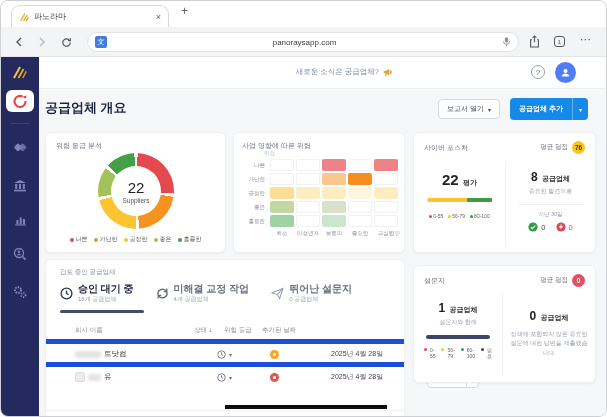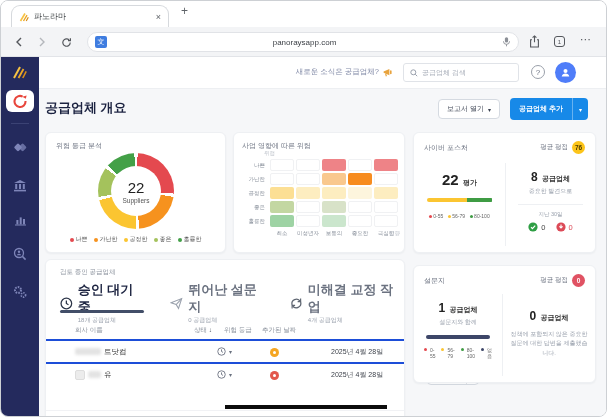--- a/index.html
+++ b/index.html
@@ -101,29 +101,29 @@
   .hr { border-top:1px solid #eef0f3; margin:8px 12px 0; }
   .period { font-size:5.5px; color:#9aa1ad; margin-top:6px; }
   .delta-row { margin-top:4px; display:flex; justify-content:center; align-items:center; gap:10px; font-size:7.5px; }
   .delta { display:flex; align-items:center; gap:3px; }
 
   
   #p4 { left:6px; top:170px; width:360px; height:175px; }
   .rv-title { position:absolute; left:14px; top:8px; font-size:6.5px; color:#8a919c; }
   .tabs { position:absolute; left:14px; top:22px; display:flex; gap:22px; }
   .rtab { display:flex; gap:5px; align-items:center; }
-  .rtab .lab { font-size:13px; font-weight:bold; color:#6b7280; line-height:1.3; }
+  .rtab .lab { font-size:10px; font-weight:bold; color:#6b7280; line-height:1.3; }
   .rtab .cnt { font-size:6px; color:#9aa1ad; }
   .rtab.active .lab { color:#1c2340; }
   .tab-underline { position:absolute; left:14px; top:50px; width:84px; height:3px; background:#424e68; border-radius:2px; }
   .tgrid { display:grid; grid-template-columns:134px 30px 38px 73px 52px; align-items:center; padding-left:14px; }
   .thead { position:absolute; left:0; right:0; top:62px; height:16px; font-size:6.5px; color:#8a919c; }
   .thead .h-name { padding-left:15px; }
   .tbody { position:absolute; left:0; right:0; top:79px; }
-  .trow { height:23px; border-top:2px solid #1d4ed8;gap:23px; }
+  .trow { height:23px; border-top:5px solid #1d4ed8;gap:23px; }
   .td.name { display:flex; align-items:center; gap:3px; padding-left:15px; font-size:7.5px; color:#333; }
   .blurblock { display:inline-block; width:26px; height:7px; background:#e3e3e3; border-radius:2px; filter:blur(1.5px); }
   .blurblock.s { width:13px; }
   .mini-logo { display:inline-block; width:10px; height:10px; border-radius:2px; background:#ececec; border:1px solid #ddd; }
   .td.status { display:flex; align-items:center; gap:3px; color:#6b7280; font-size:6px; }
   .riskdot { position:relative; width:9px; height:9px; border-radius:50%; display:inline-block; }
   .riskdot::after { content:""; position:absolute; left:3px; top:3px; width:3px; height:3px; border-radius:50%; background:#fff; }
   .td.date { font-size:7px; color:#3a3f48; }
   .approve-btn { display:inline-flex; align-items:center; height:16px; border:1px solid #d5dae1; border-radius:4px; background:#fff; }
   .approve-btn b { font-size:6.5px; color:#2f3644; padding:0 6px; }
@@ -255,27 +255,20 @@
 
   <div class="appbar">
     <span class="whatsnew">
         <span>새로운 소식은 공급업체?</span>
         <svg width="10" height="9" viewBox="0 0 10 9">
           <path d="M.6 3.6 6.4.9v6.4L.6 4.8z" fill="#e8a33d"></path>
           <rect x="7" y="2.2" width="1.6" height="4" rx="0.8" fill="#e8a33d"></rect>
           <path d="M2.6 5.6l.8 2.6" stroke="#e8a33d" stroke-width="1.2"></path>
         </svg>
       </span>
-    <div class="searchbox">
-      <svg width="8" height="8" viewBox="0 0 8 8">
-          <circle cx="3.3" cy="3.3" r="2.5" stroke="#9aa1ad" stroke-width="1" fill="none"></circle>
-          <path d="M5.2 5.2 7.2 7.2" stroke="#9aa1ad" stroke-width="1"></path>
-        </svg>
-      <input placeholder="공급업체 검색" style="">
-    </div>
     <span class="help">?</span>
     <span class="avatar">
         <svg width="11" height="11" viewBox="0 0 11 11">
           <circle cx="5.5" cy="3.9" r="2" fill="#fff"></circle>
           <path d="M1.7 9.6a3.9 3.9 0 0 1 7.6 0z" fill="#fff"></path>
         </svg>
       </span>
   </div>
 
   <div class="content">
@@ -404,38 +397,38 @@
               <circle cx="6" cy="6" r="5" stroke="#2c3548" stroke-width="1.2" fill="none"></circle>
               <path d="M6 3.2V6l2 1.2" stroke="#2c3548" stroke-width="1.2" fill="none"></path>
             </svg>
           <div>
               <div class="lab">승인 대기 중</div>
               <div class="cnt">18개 공급업체</div>
             </div>
         </div>
         <div class="rtab">
           <svg width="13" height="13" viewBox="0 0 12 12">
-              <path d="M1 5.4 11 1.4 8 10.6 5.8 7z" stroke="#9aa1ad" stroke-width="1" fill="none"></path>
-              <path d="M5.8 7 11 1.4" stroke="#9aa1ad" stroke-width="1" fill="none"></path>
-            </svg>
-          <div>
-              <div class="lab">뛰어난 설문지</div>
-              <div class="cnt">0 공급업체</div>
-            </div>
-        </div>
-        <div class="rtab">
-          <svg width="13" height="13" viewBox="0 0 12 12">
               <path d="M2 7.4A4.2 4.2 0 0 1 9.6 4" stroke="#5f6672" stroke-width="1.2" fill="none"></path>
               <path d="M10 1.4v2.8H7.2" stroke="#5f6672" stroke-width="1.1" fill="none"></path>
               <path d="M10 4.6A4.2 4.2 0 0 1 2.4 8" stroke="#5f6672" stroke-width="1.2" fill="none"></path>
               <path d="M2 10.6V7.8h2.8" stroke="#5f6672" stroke-width="1.1" fill="none"></path>
             </svg>
           <div>
               <div class="lab">미해결 교정 작업</div>
               <div class="cnt">4개 공급업체</div>
+            </div>
+        </div>
+        <div class="rtab">
+          <svg width="13" height="13" viewBox="0 0 12 12">
+              <path d="M1 5.4 11 1.4 8 10.6 5.8 7z" stroke="#9aa1ad" stroke-width="1" fill="none"></path>
+              <path d="M5.8 7 11 1.4" stroke="#9aa1ad" stroke-width="1" fill="none"></path>
+            </svg>
+          <div>
+              <div class="lab">뛰어난 설문지</div>
+              <div class="cnt">0 공급업체</div>
             </div>
         </div>
       </div>
       <div class="tab-underline"></div>
       <div class="thead tgrid">
         <span class="h-name">회사 이름</span>
         <span><span>상태</span> <span style="color:#4a5160">↓</span></span>
         <span>위험 등급</span>
         <span>추가된 날짜</span>
         <span></span>

